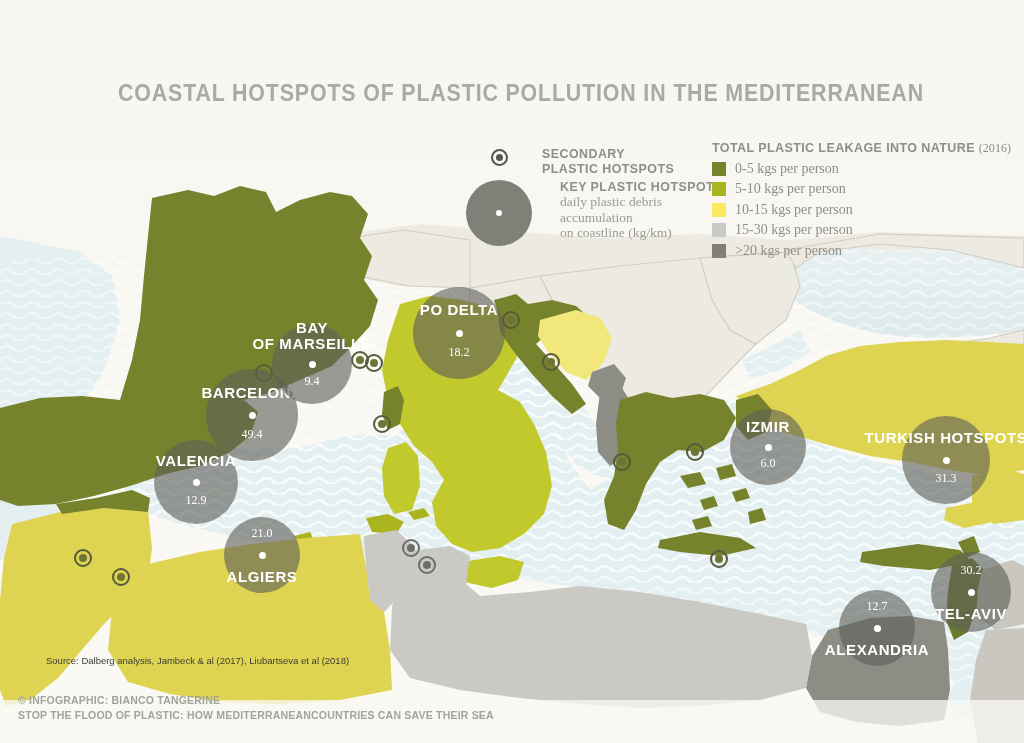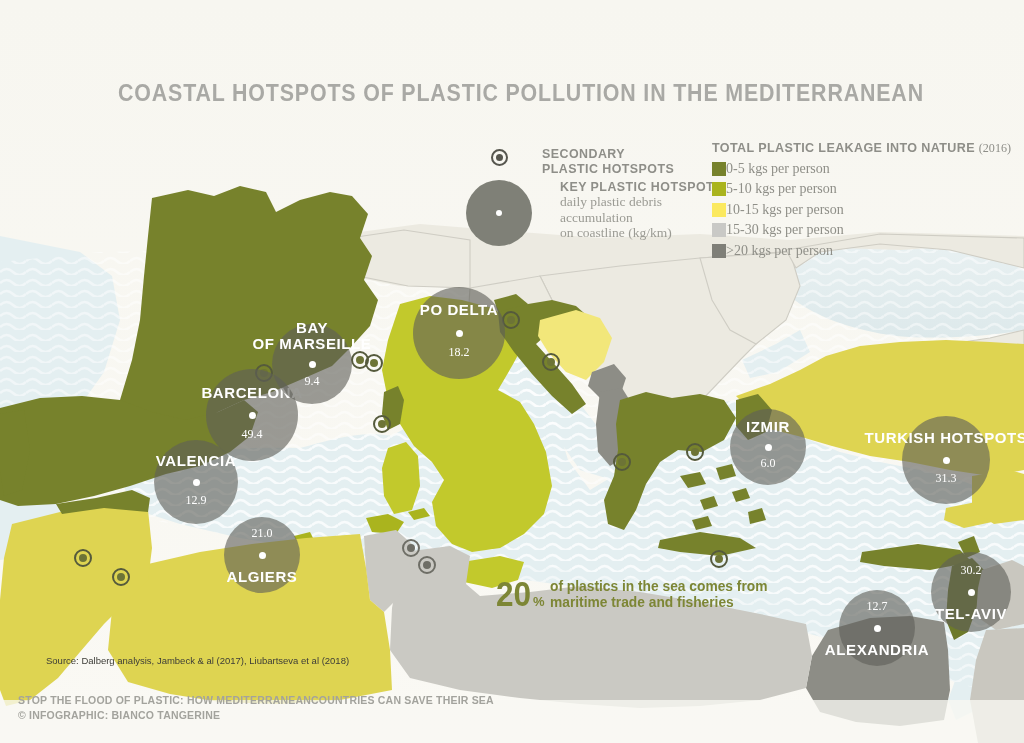--- a/index.html
+++ b/index.html
@@ -92,21 +92,21 @@
     white-space:nowrap;
   }
   #leakage-title .year {
     font-family: "Liberation Serif", serif;
     font-weight: normal; font-size: 13px; letter-spacing: 0;
   }
   .leak-row { display:flex; align-items:center; margin-top:4.5px; }
   .leak-sw { width:14px; height:14px; flex:0 0 auto; }
   .leak-lbl {
     font-family: "Liberation Serif", serif;
-    font-size: 14px; color: #8f8f88; white-space:nowrap;
+    font-size: 14px; color: #8f8f88; margin-left: 9px; white-space:nowrap;
   }
 
   
   .hotspot { position:absolute; z-index:30; }
   .hs-circle {
     position:absolute; border-radius:50%;
     background: rgba(96,96,88,0.62);
     left:50%; top:50%; transform: translate(-50%,-50%);
   }
   .hs-dot {
@@ -507,28 +507,20 @@
     <div class="hs-dot"></div>
   </div>
 
   <div class="hotspot" style="left:971px;top:592px">
     <div class="hs-circle" style="width:80px;height:80px"></div>
     <div class="hs-val" style="bottom:14px">30.2</div>
     <div class="hs-name" style="top:14px">TEL-AVIV</div>
     <div class="hs-dot"></div>
   </div>
 
-  <div id="pct-note">
-    <div id="pct-num">20</div>
-    <div id="pct-sign">%</div>
-    <div id="pct-lines">
-      <div class="pct-line">of plastics in the sea comes from</div>
-      <div class="pct-line">maritime trade and fisheries</div>
-    </div>
-  </div>
 
   <div id="source-note">Source: Dalberg analysis, Jambeck &amp; al (2017), Liubartseva et al (2018)</div>
   <div id="footer">
+    <div class="footer-line">© INFOGRAPHIC: BIANCO TANGERINE</div>
     <div class="footer-line">STOP THE FLOOD OF PLASTIC: HOW MEDITERRANEANCOUNTRIES CAN SAVE THEIR SEA</div>
-    <div class="footer-line">© INFOGRAPHIC: BIANCO TANGERINE</div>
   </div>
 
 </div>
 
 </body></html>

